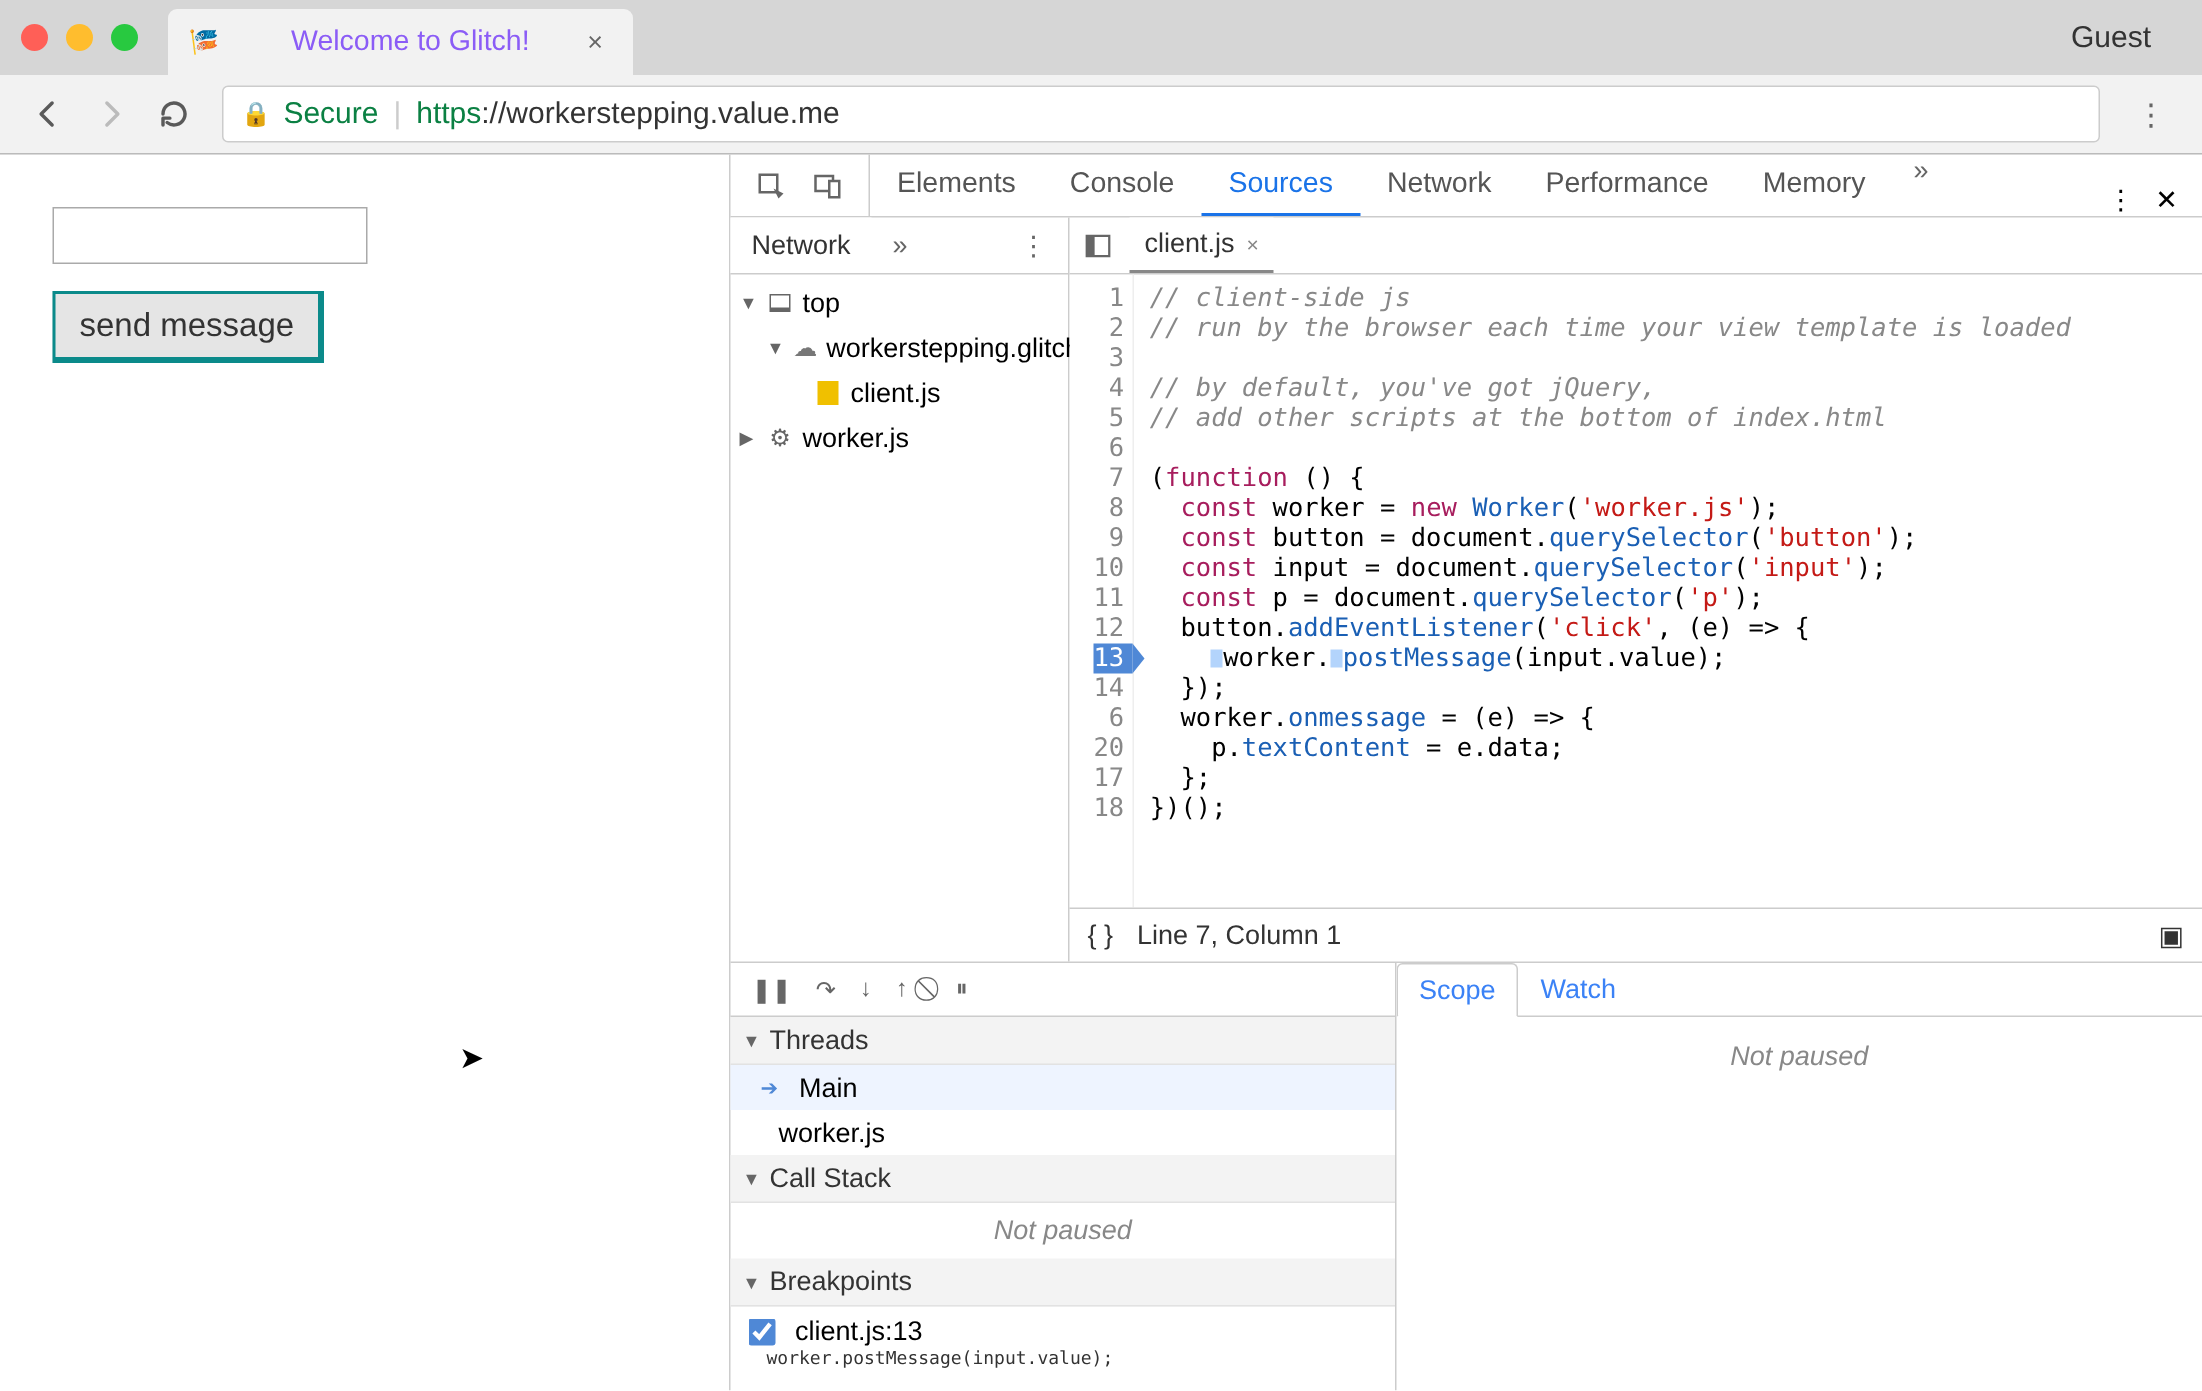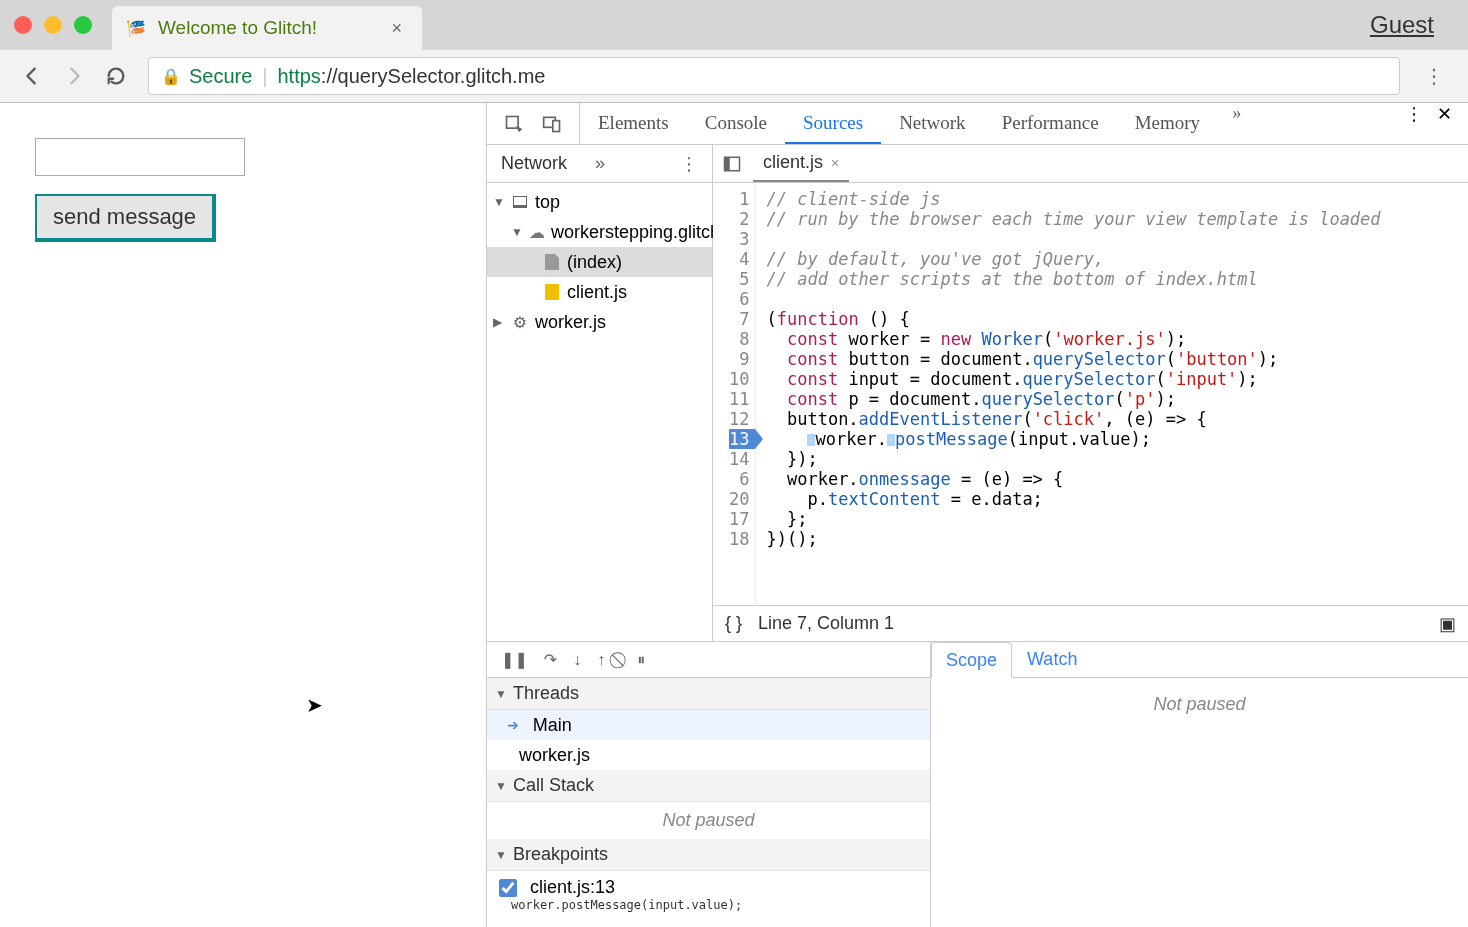--- a/index.html
+++ b/index.html
@@ -7,23 +7,23 @@
 
 
 .window-chrome { height: 50px; background: #d6d6d6; display: flex; align-items: center; padding: 0 14px; }
 .traffic-lights { display: flex; gap: 12px; margin-right: 20px; }
 .tl { width: 18px; height: 18px; border-radius: 50%; }
 .tl-red { background: #ff5f57; }
 .tl-yellow { background: #ffbd2e; }
 .tl-green { background: #28c940; }
 .tab { background: #f2f2f2; height: 44px; display: flex; align-items: center; padding: 0 20px 0 14px; gap: 12px; border-radius: 6px 6px 0 0; margin-top: 6px; min-width: 310px; position: relative; }
 .tab-icon { width: 20px; height: 20px; display: flex; align-items: center; justify-content: center; font-size: 16px; }
-.tab-title { font-size: 19px; color: #4d7c0f; }
+.tab-title { font-size: 19px; color: #8b5cf6; margin-left: 36px; }
 .tab-close { margin-left: auto; color: #666; font-size: 18px; cursor: pointer; }
-.guest { margin-left: auto; font-size: 24px; color: #333; padding-right: 20px; text-decoration: underline; }
+.guest { margin-left: auto; font-size: 20px; color: #333; padding-right: 20px; }
 
 
 .address-bar { height: 53px; background: #f2f2f2; display: flex; align-items: center; padding: 0 10px; border-bottom: 1px solid #bbb; }
 .nav-icons { display: flex; gap: 18px; align-items: center; padding: 0 10px; }
 .nav-icon { width: 24px; height: 24px; display: flex; align-items: center; justify-content: center; color: #5a5a5a; font-size: 20px; }
 .nav-icon.disabled { color: #bbb; }
 .omnibox { flex: 1; height: 38px; background: #fff; border: 1px solid #ccc; border-radius: 4px; display: flex; align-items: center; padding: 0 12px; margin: 0 10px; font-size: 20px; }
 .lock { color: #0b8043; margin-right: 8px; font-size: 16px; }
 .secure { color: #0b8043; margin-right: 10px; }
 .vbar { color: #ccc; margin-right: 10px; }
@@ -32,21 +32,21 @@
 .menu-dots { padding: 0 14px; color: #666; font-size: 20px; }
 
 
 .content { display: flex; height: calc(100% - 103px); }
 .page-side { width: 487px; padding: 35px; border-right: 1px solid #ccc; }
 .page-input { width: 210px; height: 38px; border: 1px solid #aaa; display: block; margin-bottom: 18px; padding: 0 8px; font-size: 16px; }
 .send-btn { background: #e5e5e5; border: 2px solid #0b8a8a; border-right-width: 4px; border-bottom-width: 4px; padding: 8px 16px; font-size: 22px; color: #333; cursor: pointer; }
 
 
 .devtools { flex: 1; display: flex; flex-direction: column; font-size: 18px; }
-.dt-toolbar { height: 42px; border-bottom: 1px solid #ccc; display: flex; align-items: flex-start; font-family: Liberation Serif, serif; }
+.dt-toolbar { height: 42px; border-bottom: 1px solid #ccc; display: flex; align-items: flex-end; }
 .dt-toolbar-left { display: flex; gap: 16px; padding: 0 16px; border-right: 1px solid #ccc; height: 100%; align-items: center; }
 .dt-icon { width: 22px; height: 22px; display: flex; align-items: center; justify-content: center; color: #666; }
 .dt-tabs { display: flex; height: 100%; flex: 1; }
 .dt-tab { padding: 0 18px; display: flex; align-items: center; color: #555; font-size: 19px; cursor: pointer; border-bottom: 2px solid transparent; }
 .dt-tab.active { color: #1a73e8; border-bottom: 2px solid #1a73e8; }
 .dt-overflow { padding: 0 14px; color: #666; font-size: 18px; }
 .dt-right { margin-left: auto; display: flex; align-items: center; gap: 14px; padding: 0 16px; }
 
 
 .dt-row { display: flex; flex: 1; min-height: 0; }
@@ -143,21 +143,21 @@
           <path d="M4 12a8 8 0 1 1 3 6.2" stroke="#5a5a5a" stroke-width="2.5" fill="none" stroke-linecap="round"></path>
           <path d="M4 20v-5h5" stroke="#5a5a5a" stroke-width="2.5" fill="none" stroke-linecap="round" stroke-linejoin="round"></path>
         </svg>
     </div>
   </div>
   <div class="omnibox">
     <span class="lock">🔒</span>
     <span class="secure">Secure</span>
     <span class="vbar">|</span>
     <span class="url-scheme">https</span>
-      <span class="url-rest">://querySelector.glitch.me</span>
+      <span class="url-rest">://workerstepping.value.me</span>
   </div>
   <div class="menu-dots">⋮</div>
 </div>
 
 <div class="content">
 
   <div class="page-side">
     <input class="page-input" value="" style="">
     <button class="send-btn">send message</button>
     <span class="cursor-arrow">➤</span>
@@ -208,26 +208,20 @@
             <span class="tri">▼</span>
               <span class="fi">
                 <span class="fi-frame"></span>
               </span>
             <span>top</span>
           </div>
           <div class="tree-row" style="padding-left:24px">
             <span class="tri">▼</span>
               <span class="fi fi-cloud">☁</span>
             <span>workerstepping.glitch</span>
-          </div>
-          <div class="tree-row sel" style="padding-left:56px">
-            <span class="fi">
-                <span class="fi-doc"></span>
-              </span>
-            <span>(index)</span>
           </div>
           <div class="tree-row" style="padding-left:56px">
             <span class="fi">
                 <span class="fi-js"></span>
               </span>
             <span>client.js</span>
           </div>
           <div class="tree-row" style="padding-left:6px">
             <span class="tri">▶</span>
               <span class="fi fi-gear">⚙</span>

